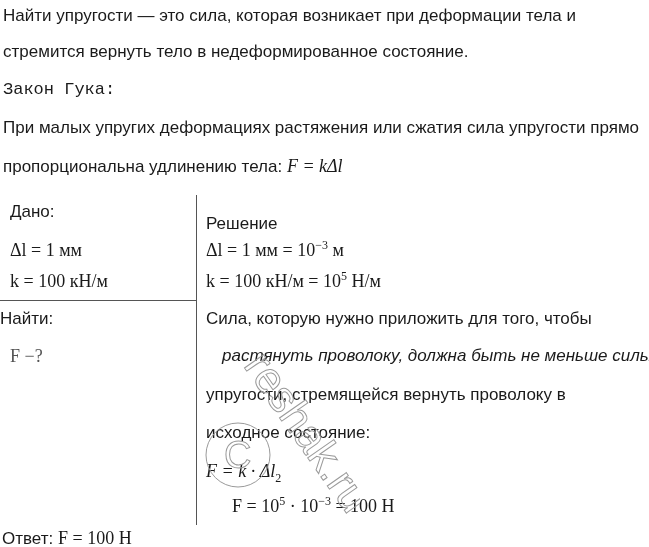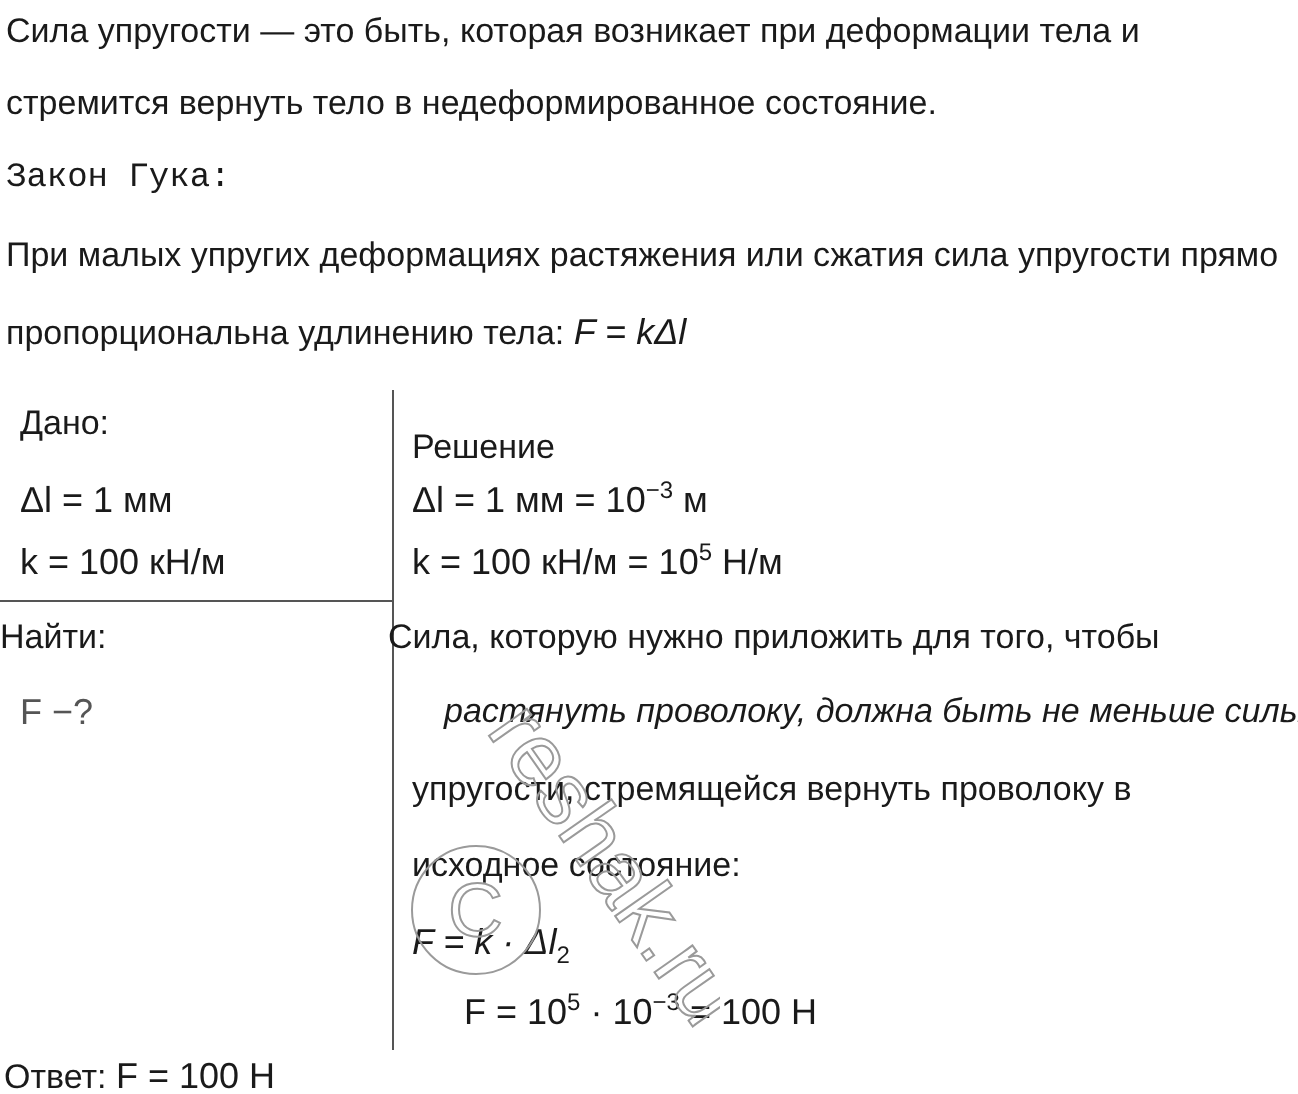--- a/index.html
+++ b/index.html
@@ -6,41 +6,41 @@
     body {
       width: 649px; height: 547px; position: relative; overflow: hidden;
       font-family: "Liberation Sans", "DejaVu Sans", sans-serif;
       color: #1a1a1a;
     }
     .line {
       position: absolute; white-space: nowrap;
       font-size: 17px; line-height: 20px;
     }
     .math {
-      font-family: Liberation Sans, sans-serif;
+      font-family: Liberation Serif, serif;
       font-size: 18px;
     }
     sup, sub { font-size: 12px; line-height: 0; }
     .vdiv {
       position: absolute; left: 196px; top: 195px; width: 1px; height: 330px;
       background: #555;
     }
     .hdiv {
       position: absolute; left: 0; top: 300px; width: 197px; height: 1px;
       background: #555;
     }
     .wm {
       position: absolute; left: 200px; top: 330px; width: 160px; height: 190px;
       pointer-events: none;
     }
   </style>
 </head>
 <body>
 
-<div class="line" style="left:3px; top:6px;">Сила упругости — это быть, которая возникает при деформации тела и</div>
+<div class="line" style="left:3px; top:6px;">Найти упругости — это сила, которая возникает при деформации тела и</div>
 <div class="line" style="left:3px; top:42px;">стремится вернуть тело в недеформированное состояние.</div>
 <div class="line" style="left:3px; top:80px;font-family:Liberation Mono, monospace;">Закон Гука:</div>
 <div class="line" style="left:3px; top:118px;">При малых упругих деформациях растяжения или сжатия сила упругости прямо</div>
 <div class="line" style="left:3px; top:156px;">
   <span>пропорциональна удлинению тела: </span><span class="math" style="font-style:italic;">F = kΔl</span>
 </div>
 
 <div class="vdiv"></div>
 <div class="hdiv"></div>
 
@@ -51,21 +51,21 @@
 <div class="line" style="left:0; top:309px;">Найти:</div>
 <div class="line math" style="left:10px; top:346px; color:#555;">F −?</div>
 
 <div class="line" style="left:206px; top:214px;">Решение</div>
 <div class="line math" style="left:206px; top:240px;">
   <span>Δl = 1 мм = 10</span><sup>−3</sup><span> м</span>
 </div>
 <div class="line math" style="left:206px; top:271px;">
   <span>k = 100 кН/м = 10</span><sup>5</sup><span> Н/м</span>
 </div>
-<div class="line" style="left:194px; top:309px;text-align:center;">Сила, которую нужно приложить для того, чтобы</div>
+<div class="line" style="left:206px; top:309px;text-align:center;">Сила, которую нужно приложить для того, чтобы</div>
 <div class="line" style="left:222px; top:346px;font-style:italic;">растянуть проволоку, должна быть не меньше силы</div>
 <div class="line" style="left:206px; top:385px;">упругости, стремящейся вернуть проволоку в</div>
 <div class="line" style="left:206px; top:423px;">исходное состояние:</div>
 <div class="line math" style="left:206px; top:461px;">
   <span style="font-style:italic;">F = k · Δl</span><sub>2</sub>
 </div>
 <div class="line math" style="left:206px; top:496px;margin-left:26px;">
   <span>F = 10</span><sup>5</sup><span> · 10</span><sup>−3</sup><span> = 100 Н</span>
 </div>
 

